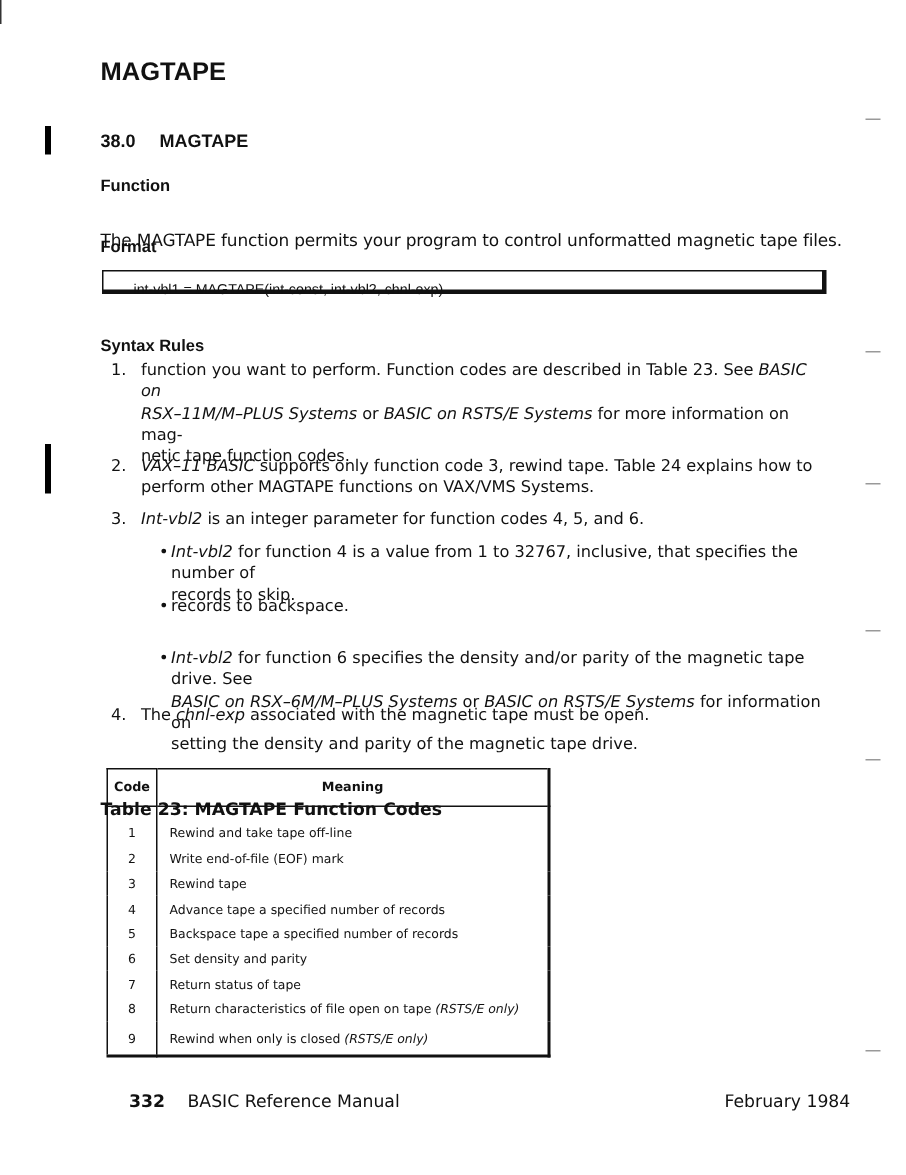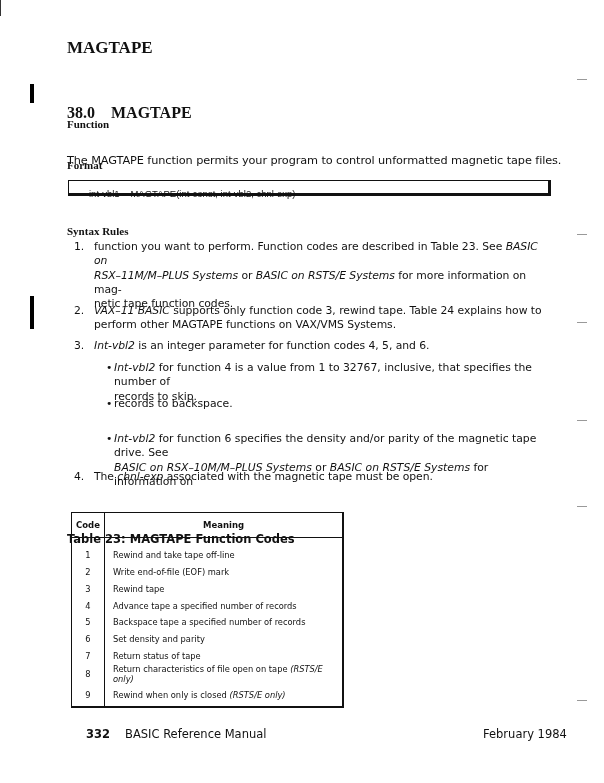--- a/index.html
+++ b/index.html
@@ -1,44 +1,44 @@
 <!DOCTYPE html>
 <html><head>
 <meta charset="utf-8">
 <style>
   html, body { margin: 0; padding: 0; }
   body {
     width: 604px; height: 783px; background: #ffffff; position: relative; overflow: hidden;
     color: #111; font-family: "DejaVu Sans", sans-serif;
   }
   .abs { position: absolute; }
-  .sans-bold { font-family: Liberation Serif, serif; font-weight: bold; }
+  .sans-bold { font-family: Liberation Sans, sans-serif; font-weight: bold; }
   .hdr { left: 67px; top: 38px; font-size: 17px; }
-  .section { left: 67px; top: 104px; font-size: 16px; }
+  .section { left: 67px; top: 87px; font-size: 12px; }
   .section .num { margin-right: 16px; }
   .sub { left: 67px; font-size: 11px; }
   .intro { left: 67px; top: 154px; font-size: 11.3px; letter-spacing: -0.1px; }
   .change-bar { background: #000; width: 4px; }
   .formatbox {
     left: 68px; top: 180px; width: 483px; height: 16px;
     border: 1.5px solid #111; border-right: 3px solid #111; border-bottom: 3px solid #111;
     box-sizing: border-box;
   }
   .formatbox .code {
     position: absolute; left: 20px; top: 7px;
     font-family: "Liberation Sans", sans-serif; font-size: 9.5px;
   }
   .rule { left: 94px; width: 460px; font-size: 10.8px; line-height: 14.3px; letter-spacing: -0.05px; }
   .rule .n { position: absolute; left: -20px; top: 0; }
   .bullet { left: 114px; width: 440px; font-size: 10.8px; line-height: 14.3px; }
   .bullet .dot { position: absolute; left: -8px; }
   i { font-style: italic; }
   .tbl-title { left: 67px; top: 492px; font-size: 11.5px; font-weight: bold; font-family: "DejaVu Sans", sans-serif; margin-top: 40px; }
   table.codes {
-    position: absolute; left: 71px; top: 512px; width: 273px;
+    position: absolute; left: 71px; top: 512px; width: 296px;
     border-collapse: collapse; border: 1.5px solid #111; border-right: 2px solid #111; border-bottom: 2px solid #111;
     font-size: 8.3px;
   }
   table.codes th { font-weight: bold; height: 22px; border-bottom: 1.5px solid #111; font-size: 8.5px; }
   table.codes th.c, table.codes td.c { width: 30px; text-align: center; border-right: 1.5px solid #111; }
   table.codes td { height: 16.7px; padding: 0 0 0 8px; }
   table.codes td.c { padding: 0; }
   table.codes tr.first td { padding-top: 8px; height: 18px; }
   .footer { top: 727px; font-size: 11.5px; margin-left: 14px; }
   .tick { width: 10px; height: 1px; background: #999; }
@@ -98,21 +98,22 @@
 </div>
 
 <div class="abs bullet" style="top:397px;">
   <span class="dot">•</span>
   <div>records to backspace.</div>
 </div>
 
 <div class="abs bullet" style="top:432px;">
   <span class="dot">•</span>
   <div><i>Int-vbl2</i> for function 6 specifies the density and/or parity of the magnetic tape drive. See</div>
-  <div><i>BASIC on RSX–10M/M–PLUS Systems</i> or <i>BASIC on RSTS/E Systems</i> for information on</div>
+  <div><i>BASIC on RSX–6M/M–PLUS Systems</i> or <i>BASIC on RSTS/E Systems</i> for information on</div>
+  <div>setting the density and parity of the magnetic tape drive.</div>
 </div>
 
 <div class="abs rule" style="top:470px;">
   <span class="n">4.</span>
   <div>The <i>chnl-exp</i> associated with the magnetic tape must be open.</div>
 </div>
 
 <div class="abs tbl-title">Table 23: MAGTAPE Function Codes</div>
 
 <table class="codes">

